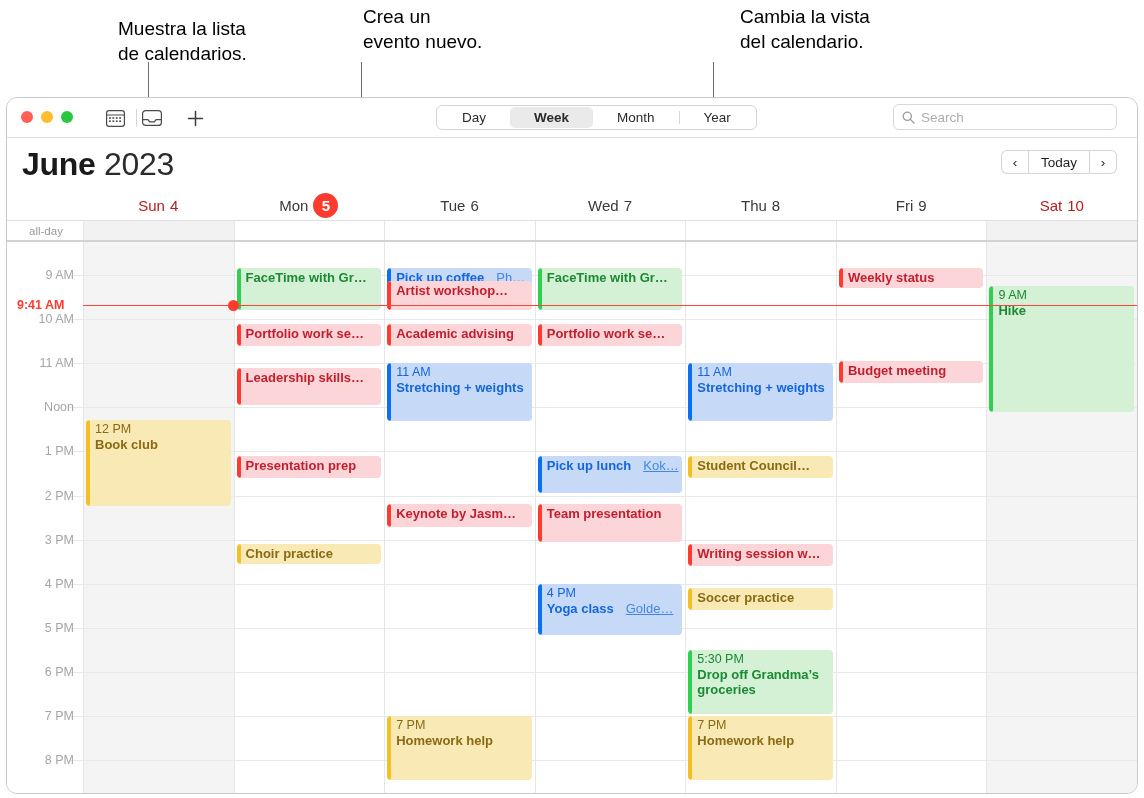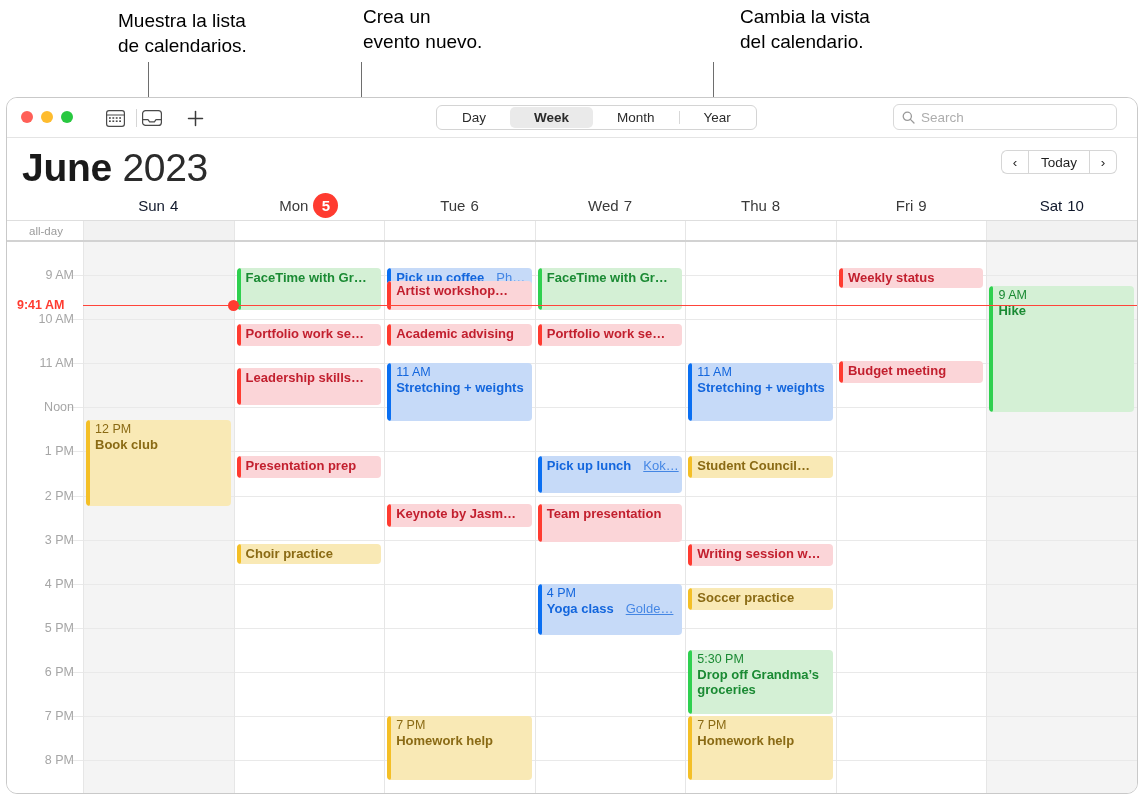--- a/index.html
+++ b/index.html
@@ -97,21 +97,21 @@
   }
   #search-icon { margin-left: 8px; color: #9a9a9a; display:flex; }
   #search-input-text {
     margin-left: 6px; font-size: 13.5px; color: #adadad;
   }
 
   
   #monthbar { position: relative; height: 53px; background:#fff; }
   #page-title {
     position: absolute; left: 15px; top: 8px;
-    font-size: 39px; color: #1a1a1a;
+    font-size: 32px; color: #1a1a1a;
     letter-spacing: -0.3px;
   }
   #page-title .mname { font-weight: bold; }
   #page-title .myear { font-weight: normal; color:#2b2b2b; }
 
   #nav {
     position: absolute; right: 20px; top: 12px;
     display: flex; align-items: center;
   }
   .navbtn {
@@ -132,21 +132,21 @@
     display: flex;
     background: #fff;
   }
   #dh-gutter { width: 76px; flex: none; }
   .dh-cell {
     flex: 1;
     display: flex; align-items: center; justify-content: center;
     font-size: 15px; color: #3a3a3a;
     gap: 5px;
   }
-  .dh-cell.weekend { color: #0f172a; }
+  .dh-cell.weekend { color: #b91c1c; }
   .dh-today-badge {
     display: inline-flex; align-items:center; justify-content:center;
     width: 25px; height: 25px;
     border-radius: 50%;
     background: #ff3b30;
     color: #fff; font-weight: bold; font-size: 15px;
   }
 
   
   #allday {
@@ -251,21 +251,21 @@
     z-index: 32;
     padding-right: 2px;
   }
 </style>
 </head>
 <body>
 
 <div id="stage">
 
   <div id="callout-layer">
-      <div class="callout" style="left: 118px; top: 8px;">Muestra la lista
+      <div class="callout" style="left: 118px; top: 16px;">Muestra la lista
 de calendarios.</div>
       <div class="leader plain" style="left: 148px; top: 62px; height: 52px;"></div>
       <div class="callout" style="left: 363px; top: 4px;">Crea un
 evento nuevo.</div>
       <div class="leader" style="left: 191px; top: 113px; width: 170px; height: 1px; border-left: none; border-top: 1.5px solid rgb(110, 110, 110);"></div>
       <div class="leader plain" style="left: 361px; top: 62px; height: 52px;"></div>
       <div class="callout" style="left: 740px; top: 4px;">Cambia la vista
 del calendario.</div>
       <div class="leader" style="left: 713px; top: 113px; width: 25px; height: 1px; border-left: none; border-top: 1.5px solid rgb(110, 110, 110);"></div>
       <div class="leader plain" style="left: 713px; top: 62px; height: 52px;"></div>

